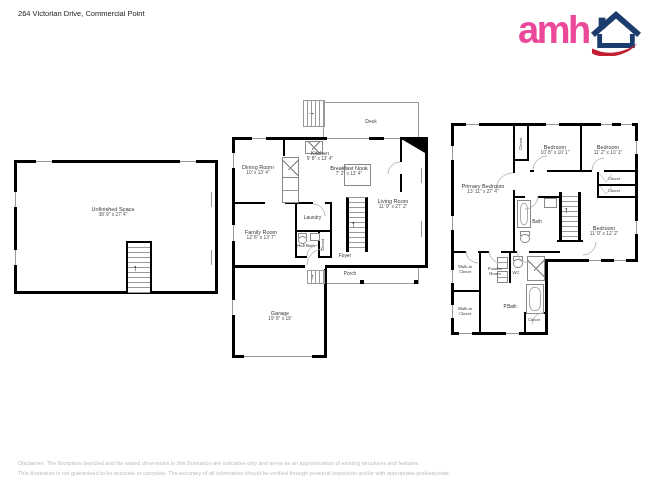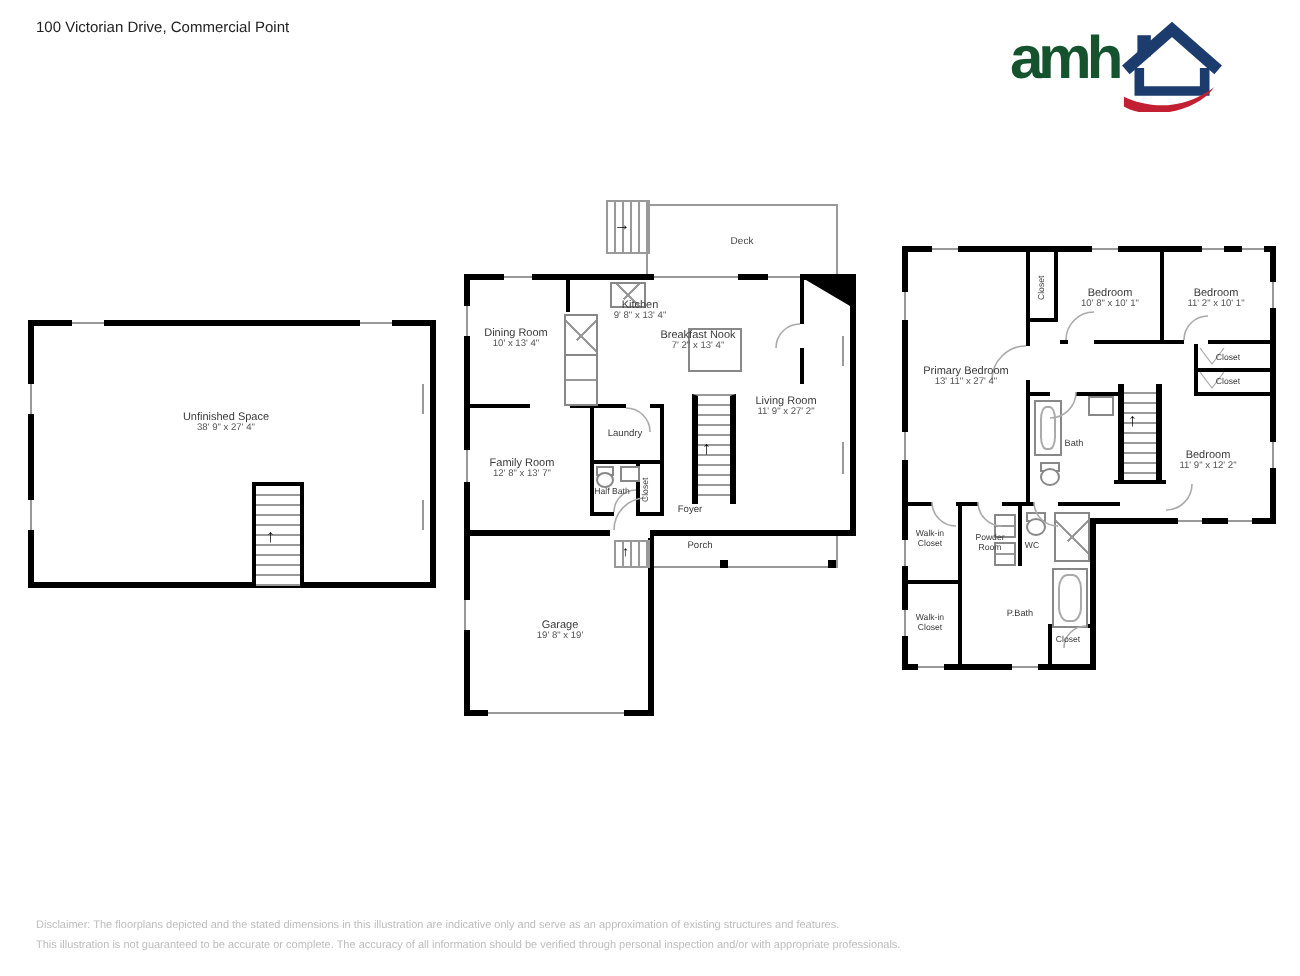--- a/index.html
+++ b/index.html
@@ -2,21 +2,21 @@
 <html><head>
 <meta charset="utf-8">
 <style>
   html,body{margin:0;padding:0;background:#fff;}
   .canvas{position:relative;width:650px;height:488px;background:#fff;overflow:hidden;
           font-family:"Liberation Sans",sans-serif;}
   .abs{position:absolute;}
   
   .address{position:absolute;left:18px;top:9px;font-size:7.5px;color:#222;}
   .logo{position:absolute;left:505px;top:10px;display:flex;align-items:flex-start;}
-  .logo-text{font-size:30px;font-weight:bold;color:#14532d;letter-spacing:-2.5px;line-height:40px;}
+  .logo-text{font-size:38px;font-weight:bold;color:#ec4899;letter-spacing:-2.5px;line-height:40px;margin-left:13px;}
   
   .wl{position:absolute;background:#000;z-index:2;}
   .winH{position:absolute;height:5px;z-index:5;background:linear-gradient(#fff 2px,#999 2px,#999 3px,#fff 3px);}
   .winV{position:absolute;width:5px;z-index:5;background:linear-gradient(90deg,#fff 2px,#999 2px,#999 3px,#fff 3px);}
   .thin{position:absolute;background:#999;z-index:3;}
   .post{position:absolute;width:4px;height:4px;background:#000;z-index:4;}
   
   .plan-rect{position:absolute;border:3px solid #000;background:#fff;z-index:1;}
   .rl{position:absolute;text-align:center;color:#3a3a3a;z-index:10;}
   .rl .rn{font-size:5.5px;line-height:6.2px;}
@@ -37,21 +37,21 @@
   .tub-in{position:absolute;left:2px;top:2px;right:2px;bottom:2px;border:1px solid #aaa;border-radius:40%/30%;}
   svg.overlay{position:absolute;left:0;top:0;z-index:7;pointer-events:none;}
   
   .disc{position:absolute;left:18px;font-size:5.5px;color:#bdbdbd;}
 </style>
 </head>
 <body>
 
 <div class="canvas">
 
-  <div class="address">100 Victorian Drive, Commercial Point</div>
+  <div class="address">264 Victorian Drive, Commercial Point</div>
   <div class="logo">
     <span class="logo-text">amh</span>
     <span style="margin-left:2px;">
       <svg width="50" height="46" viewBox="0 0 52 46">
         <rect x="8" y="7" width="7" height="11" fill="#1d3c6e"></rect>
         <path d="M2,25 L26,4 L50,25" fill="none" stroke="#1d3c6e" stroke-width="6"></path>
         <path d="M9,24 L9,36 L43,36 L43,24" fill="none" stroke="#1d3c6e" stroke-width="5"></path>
         <path d="M1,39 C16,46 33,45 48,34 C38,48 12,51 1,44 Z" fill="#c22032"></path>
       </svg>
     </span>

